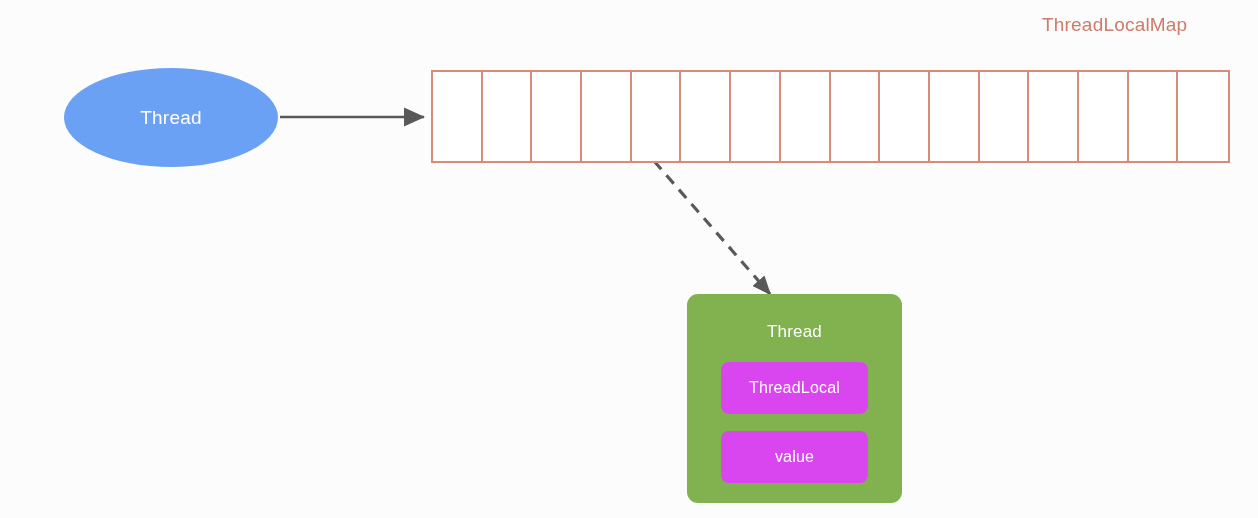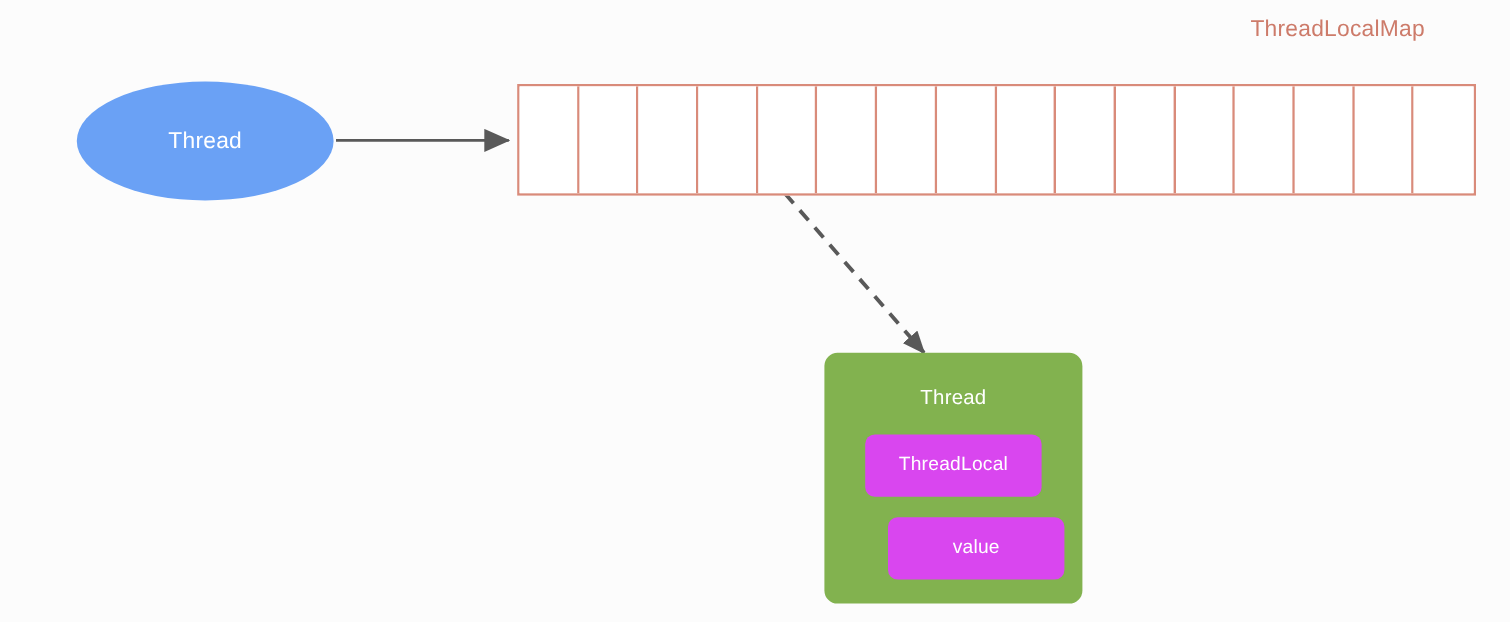--- a/index.html
+++ b/index.html
@@ -117,21 +117,21 @@
     align-items: center;
     justify-content: center;
     box-sizing: border-box;
   }
   .entry-field .field-label {
     color: #ffffff;
     font-size: 16px;
     letter-spacing: 0.2px;
   }
   .entry-field.field-0 { top: 68px; }
-  .entry-field.field-1 { top: 137px; margin-left: 19px; }
+  .entry-field.field-1 { top: 137px; }
 </style>
 </head>
 <body>
 
 <div id="canvas">
 
   <div class="map-title">ThreadLocalMap</div>
 
   <div class="thread-ellipse">
     <span class="label">Thread</span>

